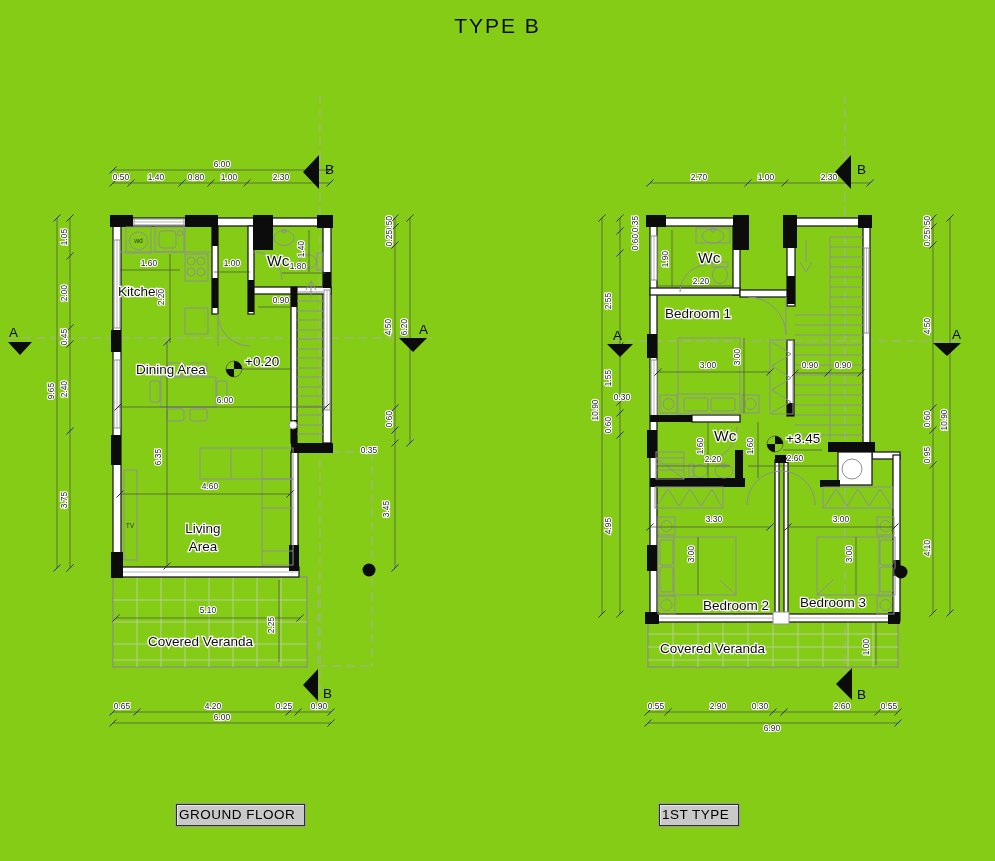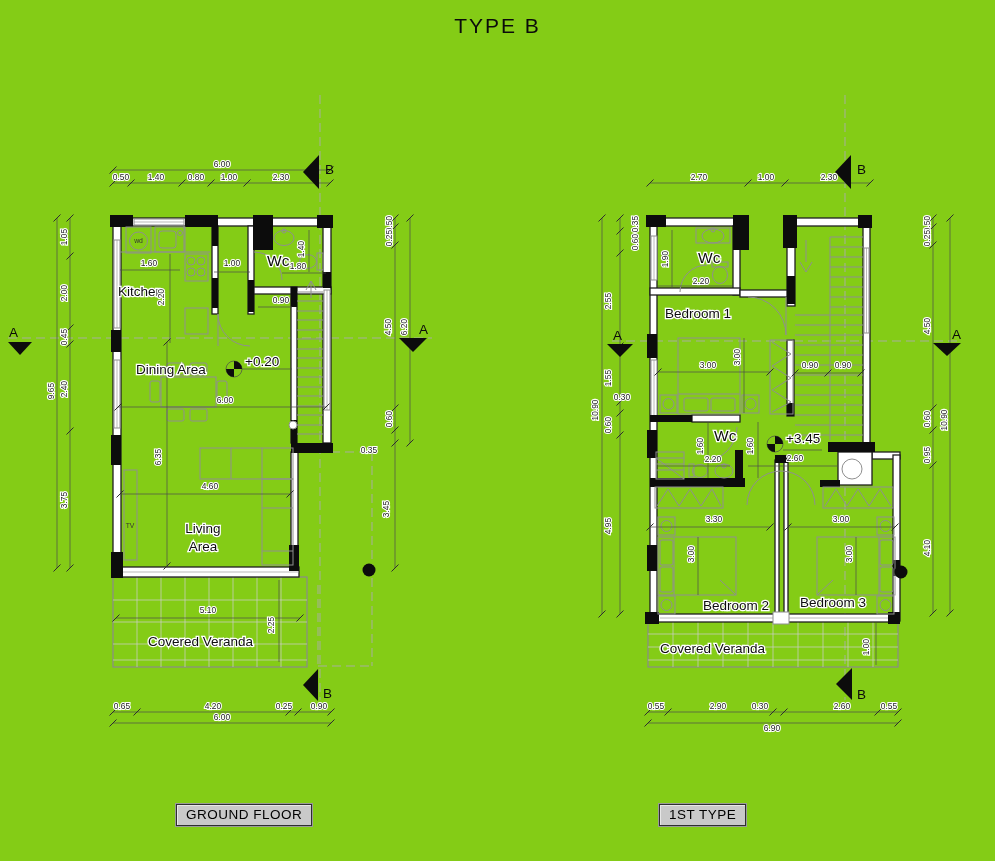--- a/index.html
+++ b/index.html
@@ -2,21 +2,21 @@
 <html><head>
 <meta charset="utf-8">
 <style>
   html,body{margin:0;padding:0;background:#fff;}
   .canvas{position:relative;width:995px;height:861px;background:#84cc16;overflow:hidden;
           font-family:"Liberation Sans",sans-serif;}
   .title{position:absolute;left:0;right:0;top:14px;text-align:center;
          font-size:21px;letter-spacing:2px;color:#0b0b0b;}
   .floor-tag{position:absolute;background:#c9c9c9;border:1px solid #2f2f2f;
              outline:1px solid #9a9a9a;box-shadow:inset 1px 1px 0 #e8e8e8;
-             padding:2px 9px 3px 9px;font-size:13.5px;color:#000;letter-spacing:.5px;}
+             padding:2px 9px 3px 2px;font-size:13.5px;color:#000;letter-spacing:.5px;}
   .tag-ground{left:176px;top:804px;}
   .tag-first{left:659px;top:804px;}
   svg{position:absolute;left:0;top:0;}
   .w{fill:#fff;stroke:#1f1f1f;stroke-width:1.3;}
   .c{fill:#0c0c0c;stroke:none;}
   .f{fill:none;stroke:#8f8f8f;stroke-width:1;}
   .ff{fill:#fff;stroke:#8f8f8f;stroke-width:1;}
   .d{stroke:#4a4a4a;stroke-width:.7;fill:none;}
   .tick{stroke:#2e2e2e;stroke-width:1;fill:none;}
   .grid{stroke:#cfcfcf;stroke-width:.7;fill:none;}

